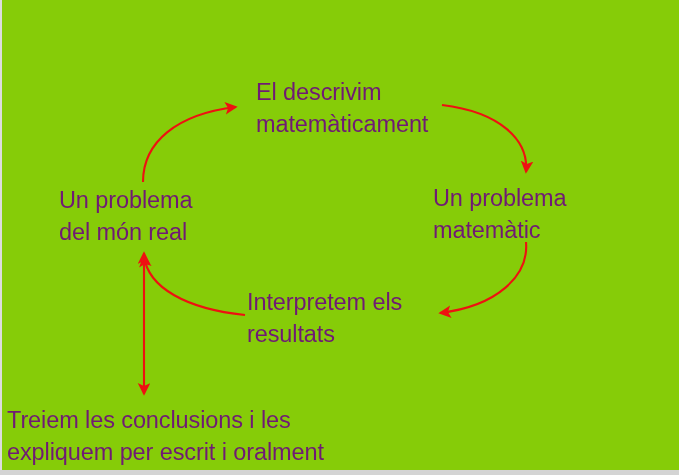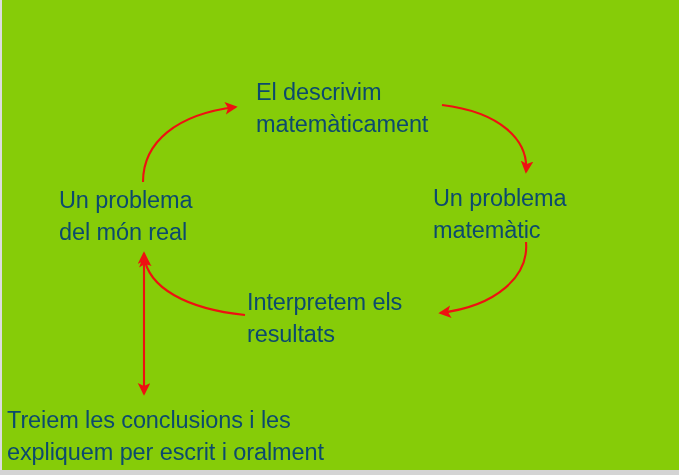--- a/index.html
+++ b/index.html
@@ -27,21 +27,21 @@
   }
   #arrows {
     position: absolute;
     left: 0;
     top: 0;
     width: 677px;
     height: 470px;
   }
   .node-label {
     position: absolute;
-    color: #0c4a6e;
+    color: #701a75;
     font-family: "Liberation Sans", sans-serif;
     font-size: 23.5px;
     line-height: 32px;
     letter-spacing: -0.1px;
     white-space: pre;
     font-weight: 400;
   }
   #label-describe   { left: 254px; top: 76px; }
   #label-real       { left: 57px;  top: 184px; }
   #label-math       { left: 431px; top: 182px; }

